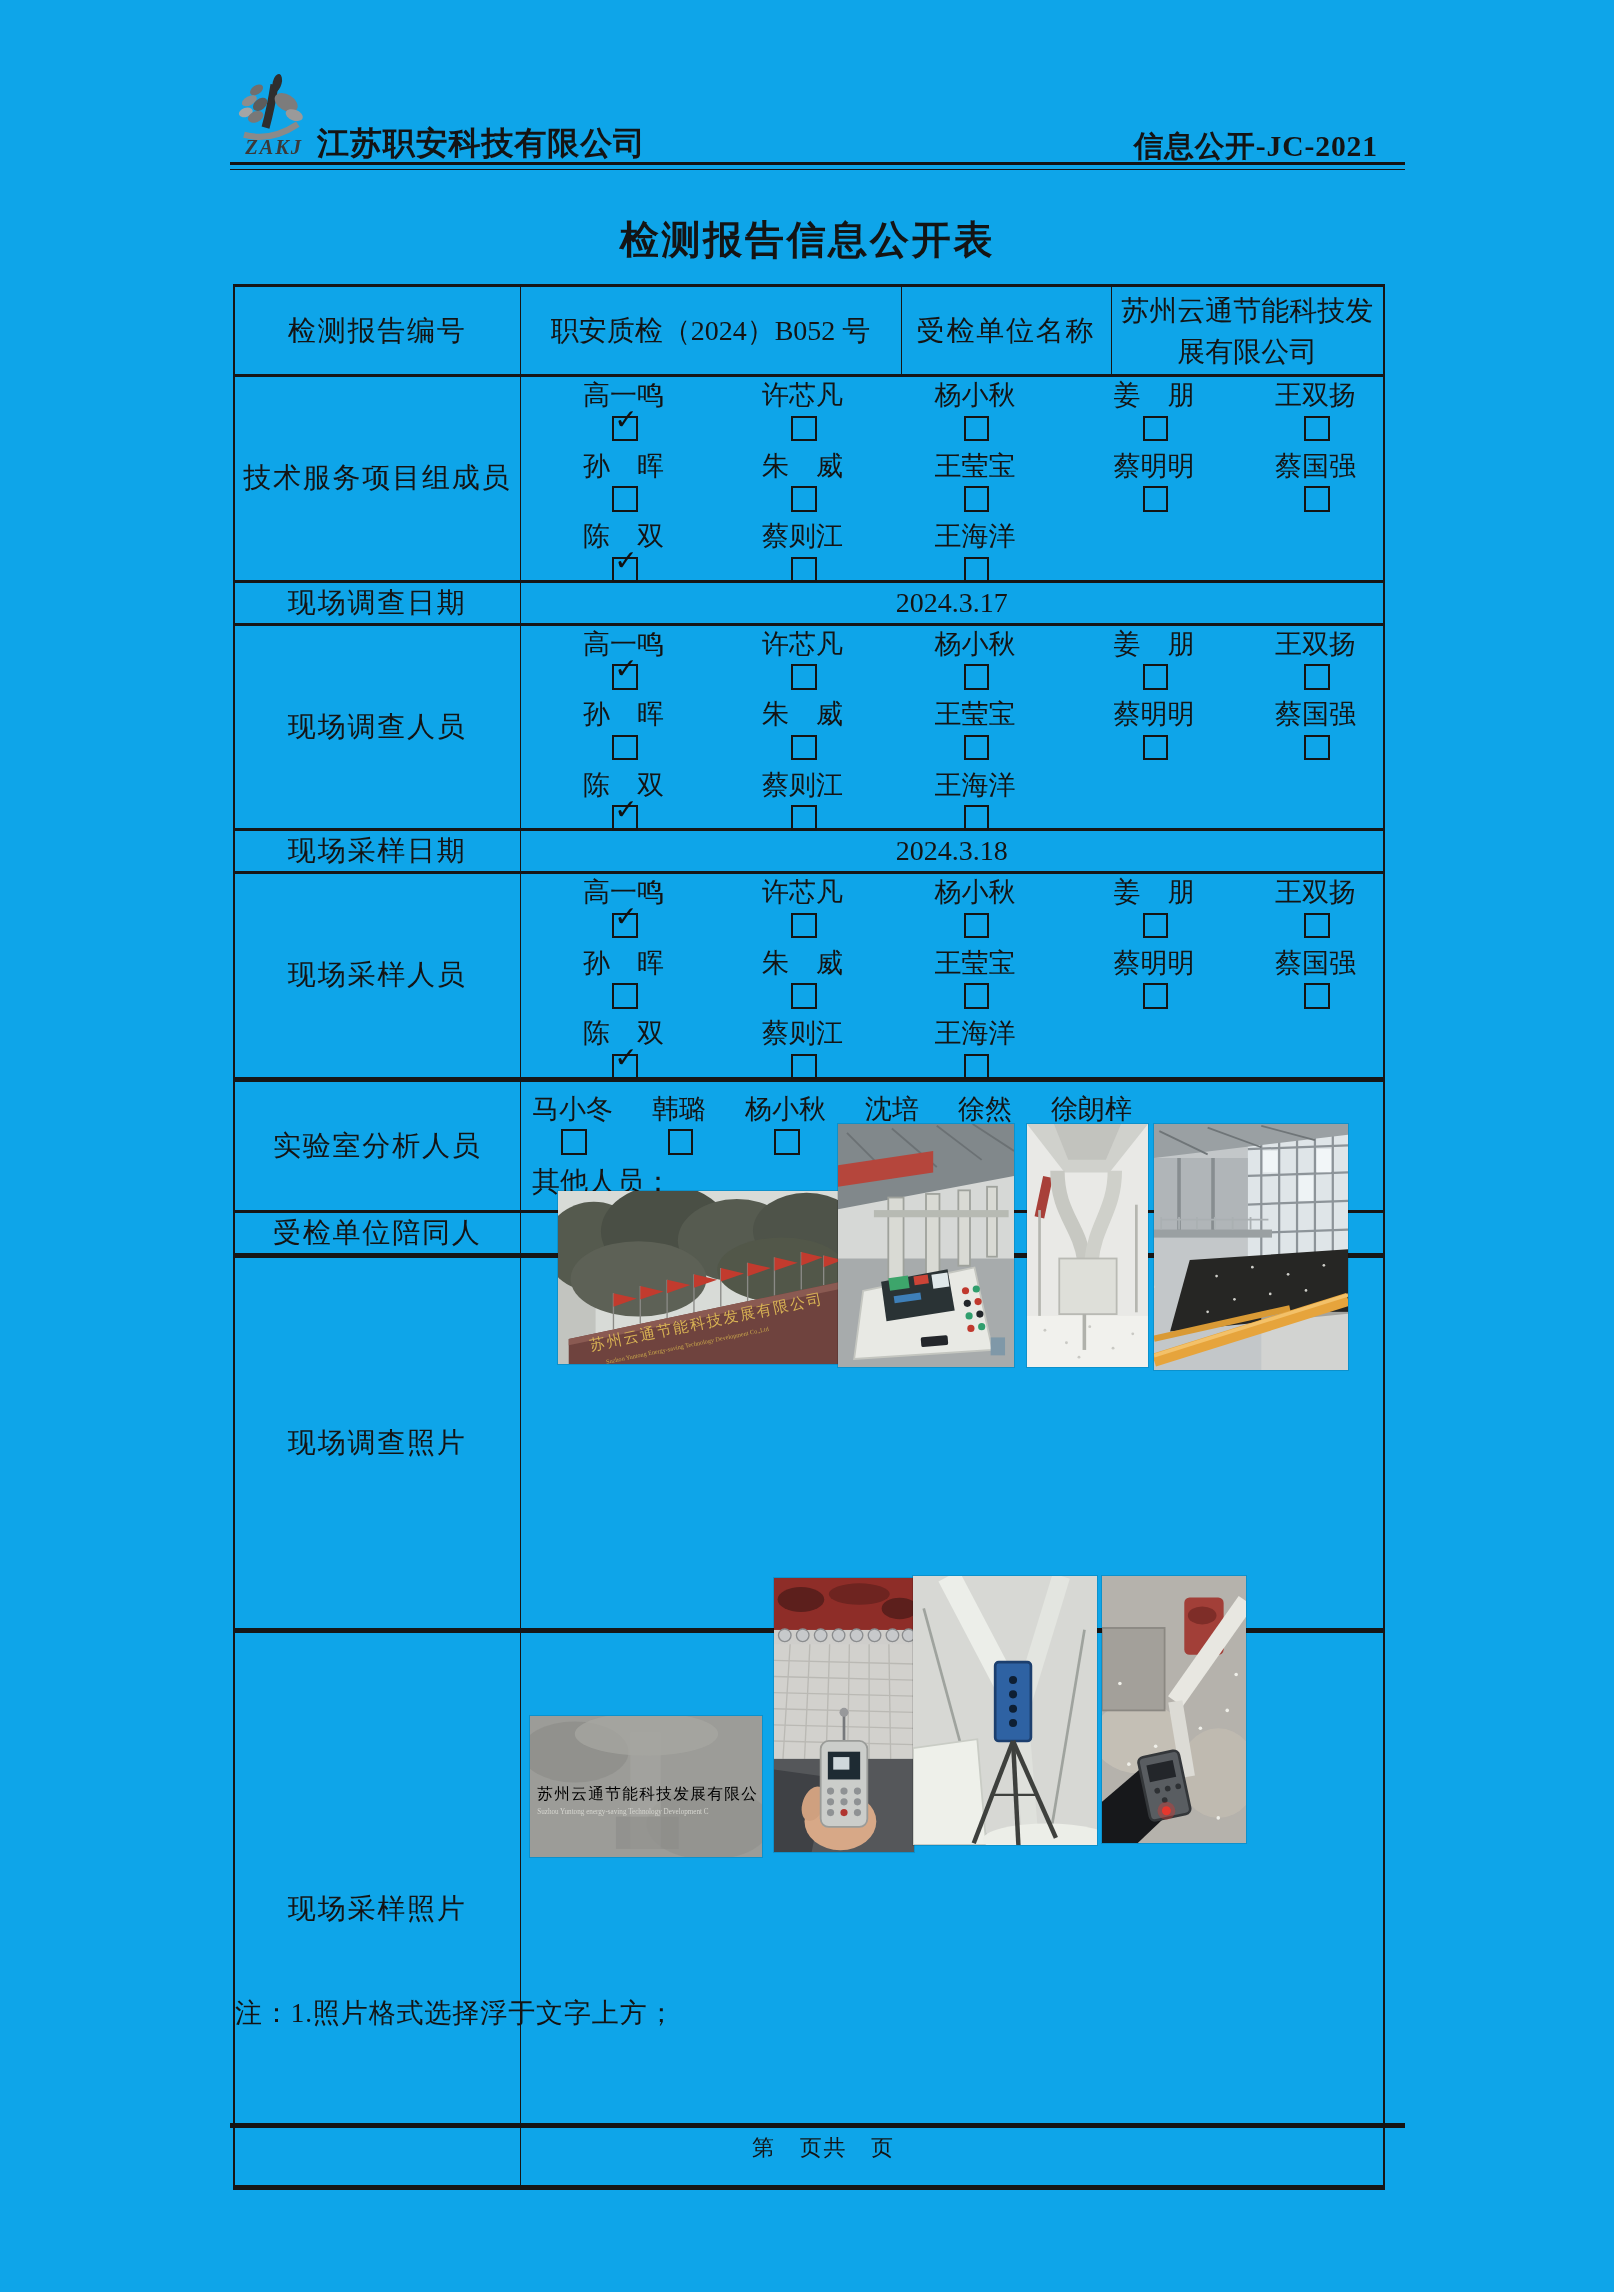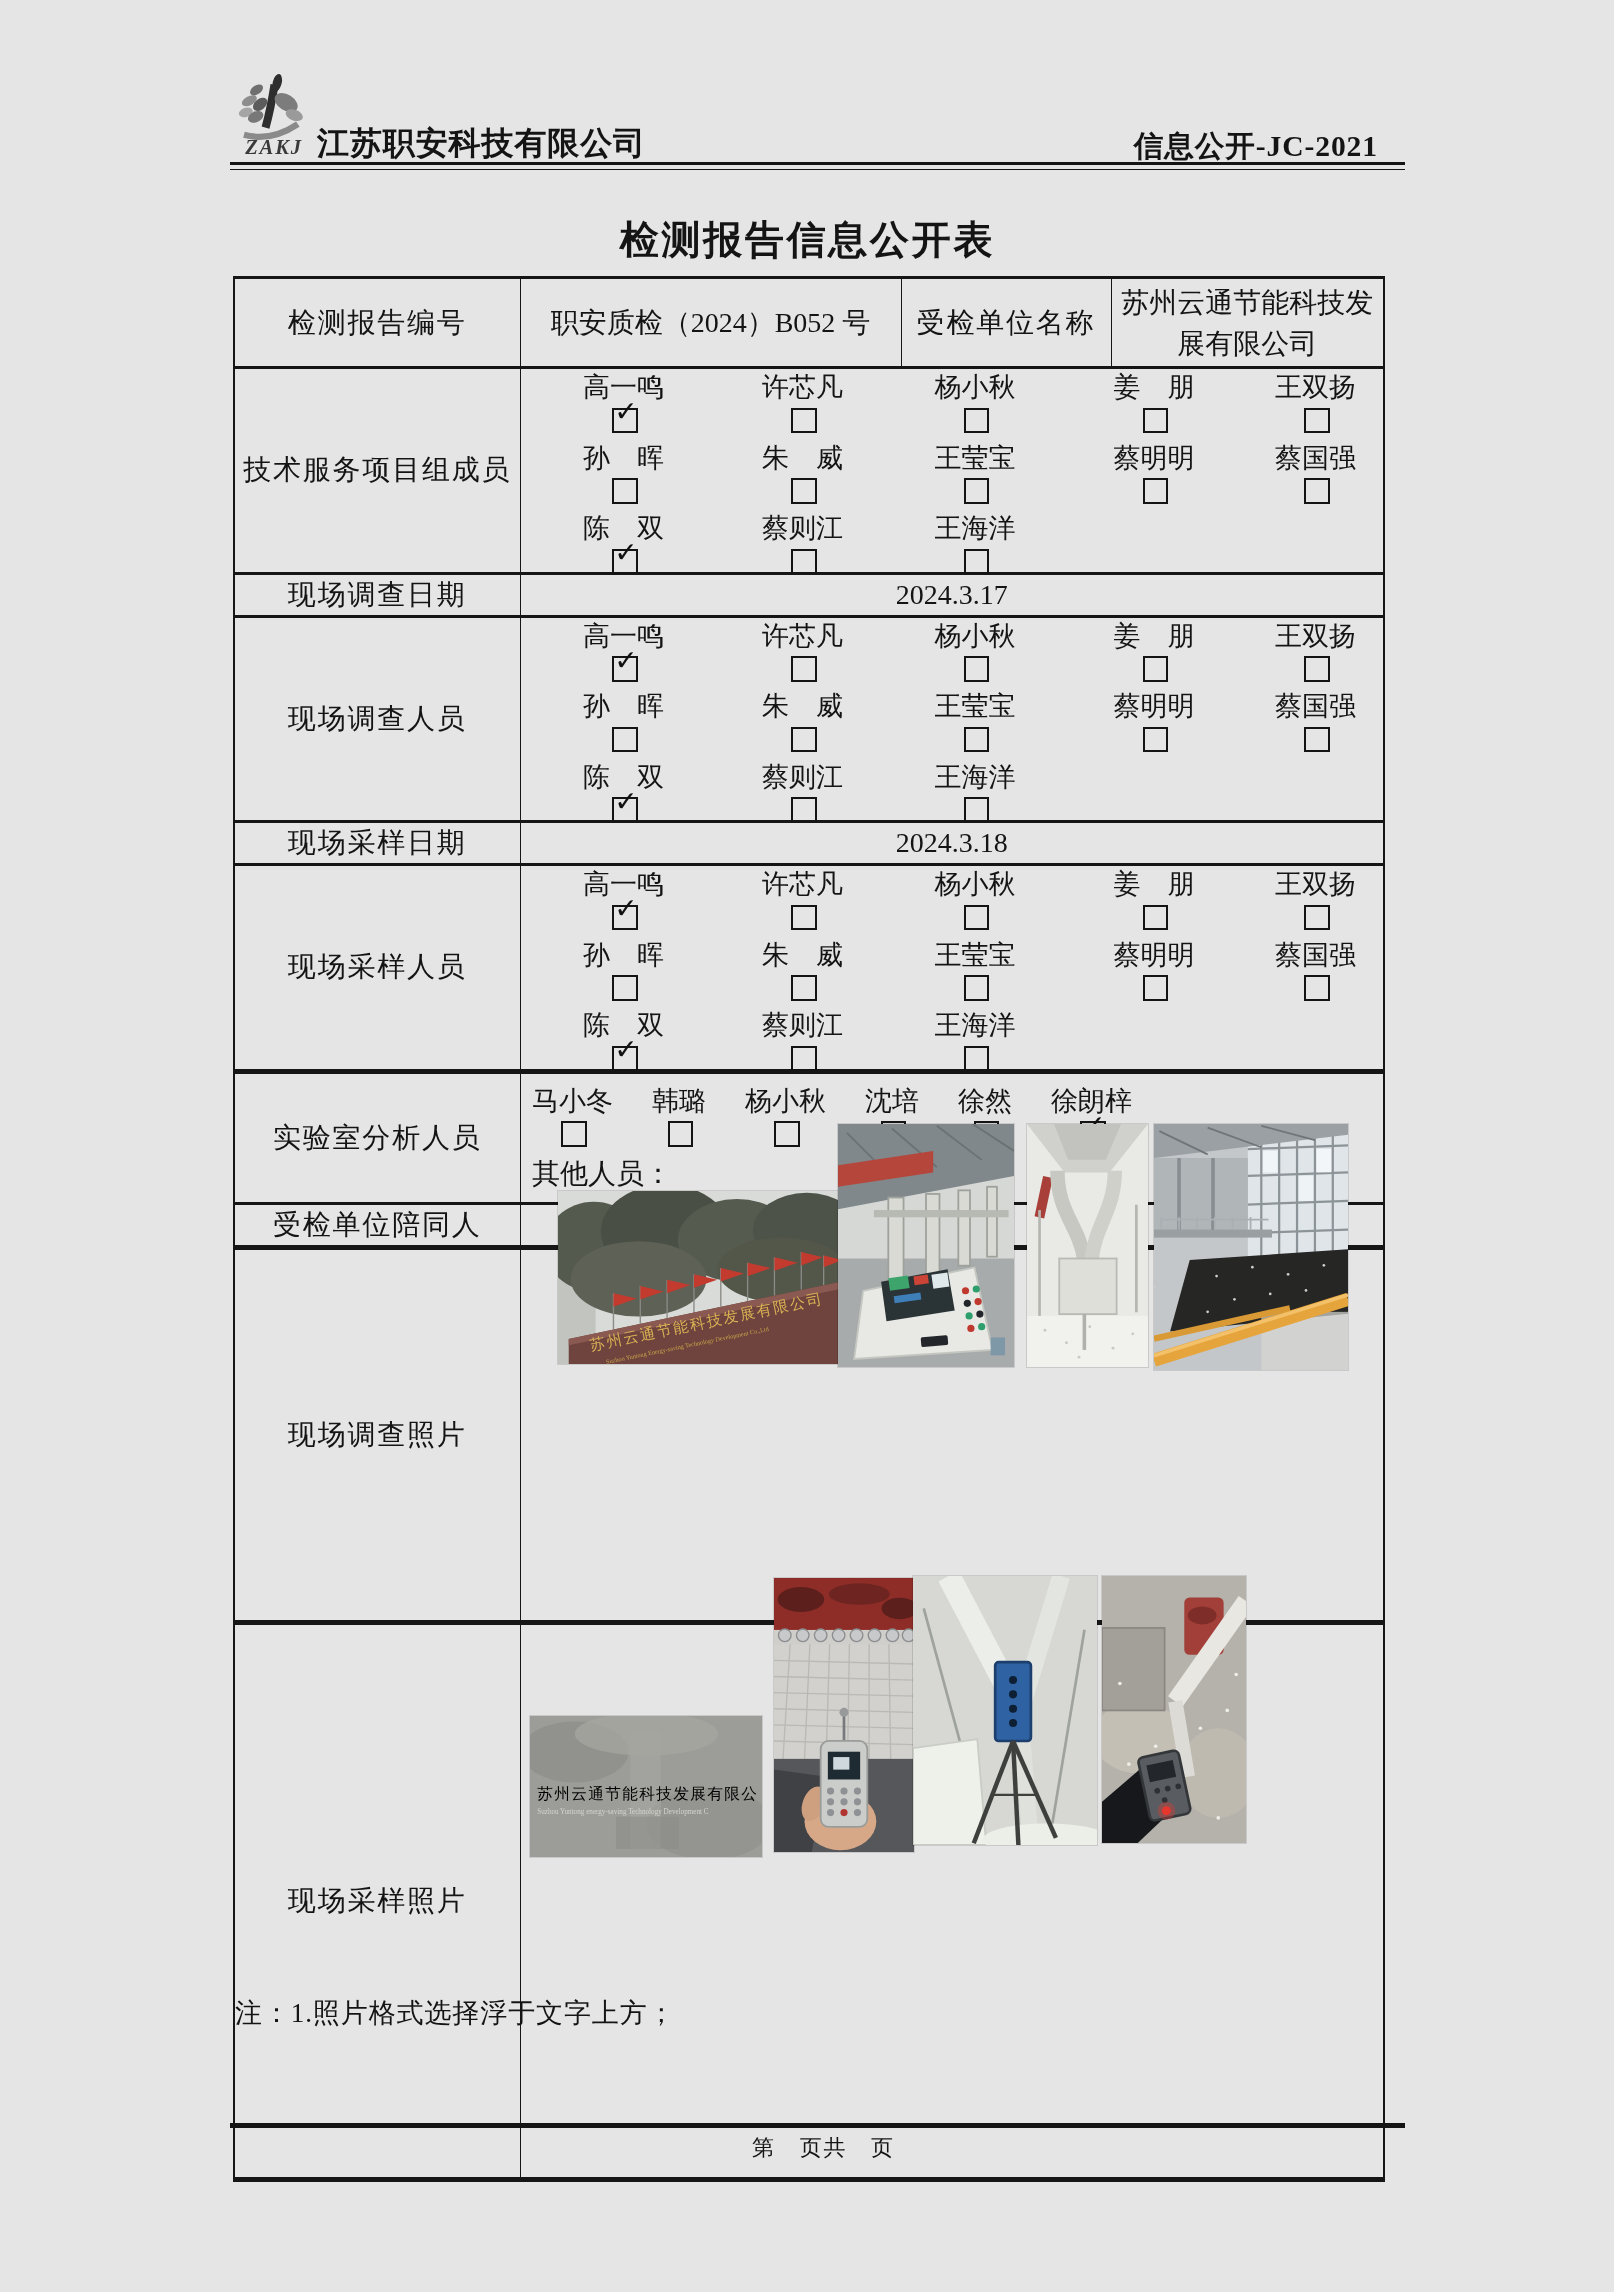--- a/index.html
+++ b/index.html
@@ -1,34 +1,34 @@
 <!DOCTYPE html>
 <html style="font-size:14.3px"><head>
 <meta charset="utf-8">
 <style>
   html,body { margin:0; padding:0; background:#ffffff; }
   .page {
-    position:relative; width:1615px; height:2293px; background:#e5e5e5;
+    position:relative; width:1615px; height:2293px; background:#0ea5e9;
     font-family:"Liberation Serif","DejaVu Serif",serif; color:#141414;
     overflow:hidden;
   }
   
   .logo { position:absolute; left:235px; top:72px; width:79px; height:70px; }
   .logo-text { position:absolute; left:231px; top:136px; width:86px; text-align:center;
     font-style:italic; font-weight:bold; font-size:20.6px; letter-spacing:1.8px; color:#3a3a3a;
     font-family:"Liberation Serif",serif; }
   .company-name { position:absolute; left:317px; top:122px; font-size:32px; font-weight:bold; letter-spacing:0.9px; }
   .doc-code { position:absolute; right:237px; top:126px; font-size:29.6px; font-weight:bold; letter-spacing:0.9px; }
   .header-rule { position:absolute; left:230px; top:162px; width:1175px; height:3.6px;
     border-top:3.6px solid #141414; border-bottom:1.8px solid #141414; box-sizing:content-box; }
   
   .doc-title { position:absolute; left:0; top:213px; width:100%; text-align:center;
     font-size:39px; font-weight:bold; letter-spacing:2.7px; }
   
-  table.form { position:absolute; left:233px; top:276px; width:1150px;
+  table.form { position:absolute; left:233px; top:284px; width:1150px;
     border-collapse:collapse; table-layout:fixed; }
   table.form { border:2.7px solid #161616; }
   table.form td { border-left:1.8px solid #161616; border-right:1.8px solid #161616;
     border-top:3.6px solid #161616; border-bottom:3.6px solid #161616;
     font-size:28px; vertical-align:middle; padding:0; }
   tr.hr1 { height:90px; } tr.hr2 { height:85px; } tr.hr3 { height:127px; }
   tr.hr4 { height:43px; } tr.hr5 { height:132px; } tr.hr6 { height:43px;padding-left:24px; }
   tr.hr7 { height:127px; } tr.hr8 { height:87px; } tr.hr9 { height:44px; }
   tr.hr10 { height:375px; } tr.hr11 { height:557px; }
   tr.thick td { border-bottom-width:5.4px; }

